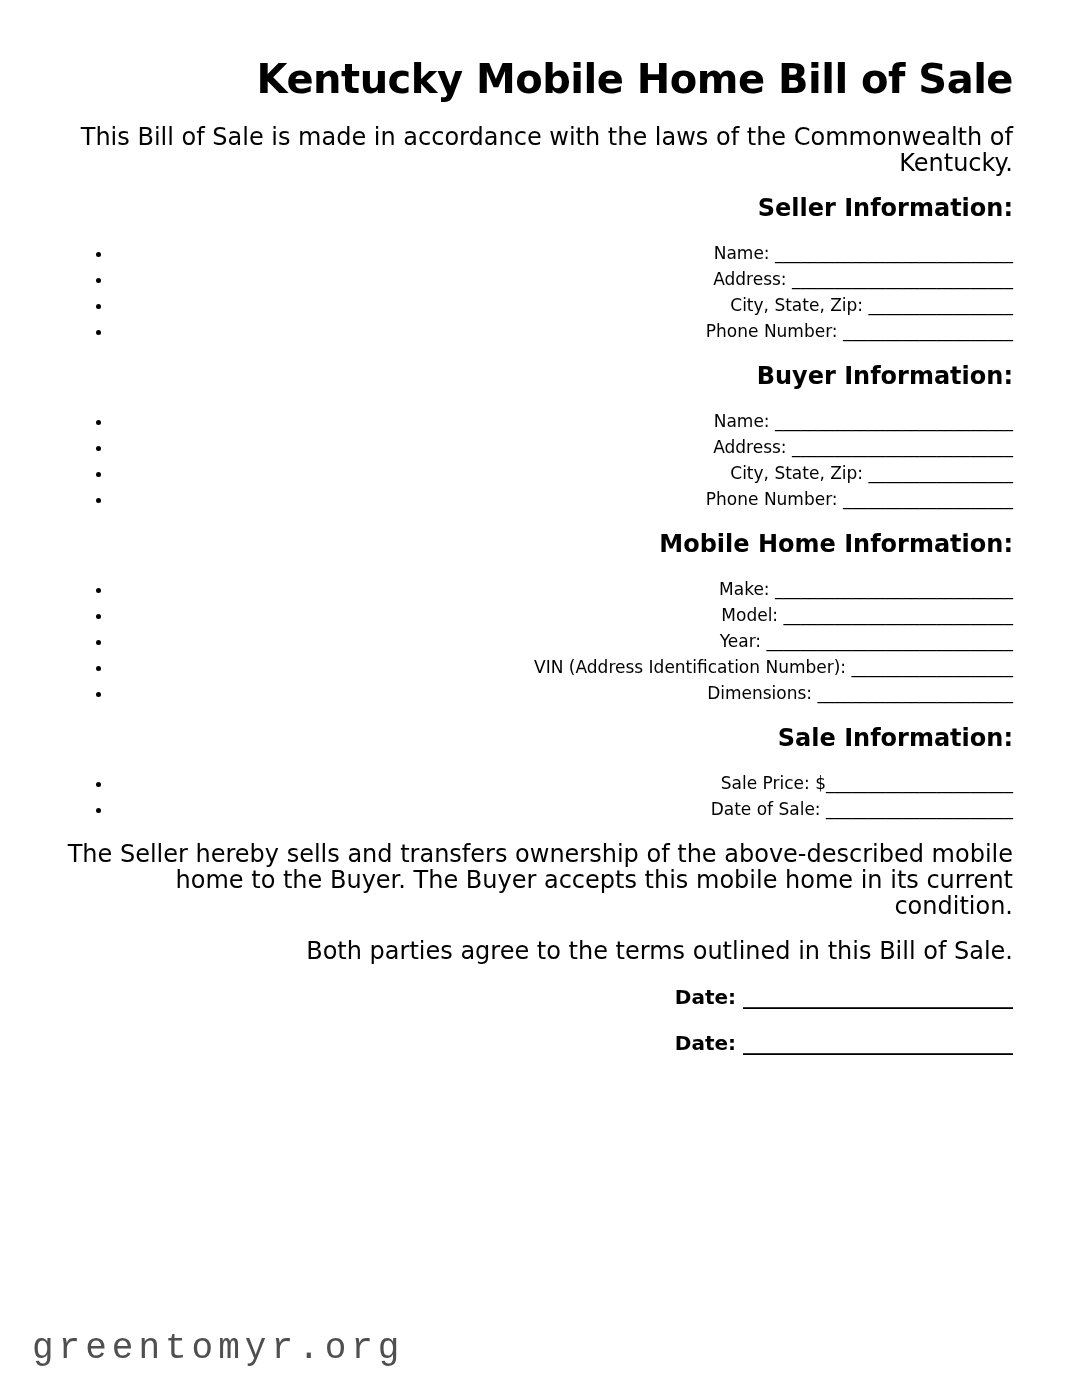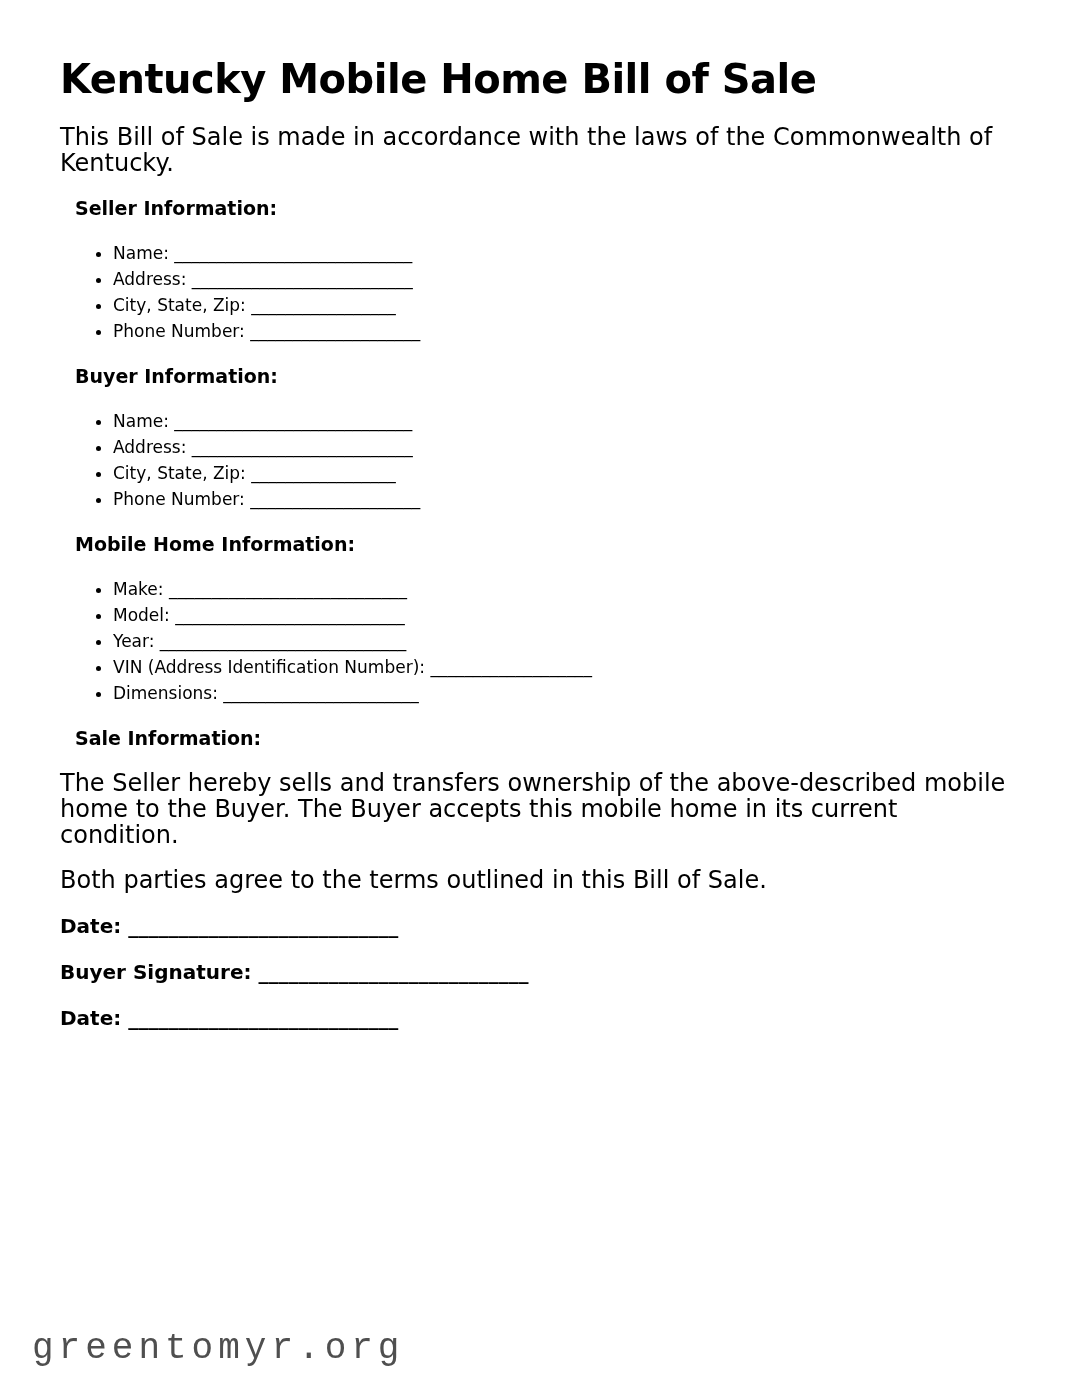--- a/index.html
+++ b/index.html
@@ -9,31 +9,32 @@
     color: #000000;
   }
   .page {
     position: relative;
     width: 1073px;
     height: 1388px;
     box-sizing: border-box;
     padding: 64px 60px;
     background: #ffffff;
     overflow: hidden;
+    text-align: right;
   }
   .page * { line-height: 26px; }
   h1 {
     font-size: 40px;
     line-height: 48px;
     font-weight: bold;
     letter-spacing: -0.5px;
     margin: 2px 0 32px 0;
   }
   p { font-size: 24px; margin: 19px 0; }
-  h2 { font-size: 19px; font-weight: bold; margin: 19px 15px; }
+  h2 { font-size: 24px; font-weight: bold; margin: 19px 0; }
   ul { margin: 19px 0; padding-left: 53px; }
   li { font-size: 17px; }
   .sig-row { font-size: 20px; font-weight: bold; margin: 20px 0; }
   .blank { white-space: nowrap; letter-spacing: 0; }
   .watermark {
     position: absolute;
     left: 32px;
     bottom: 26px;
     font-family: "Liberation Mono", "DejaVu Sans Mono", monospace;
     font-size: 36px;
@@ -76,28 +77,31 @@
       <li><span>Make: </span><span class="blank">____________________________</span></li>
       <li><span>Model: </span><span class="blank">___________________________</span></li>
       <li><span>Year: </span><span class="blank">_____________________________</span></li>
       <li><span>VIN (Address Identification Number): </span><span class="blank">___________________</span></li>
       <li><span>Dimensions: </span><span class="blank">_______________________</span></li>
     </ul>
   </div>
 
   <div>
     <h2>Sale Information:</h2>
+    <ul>
+      <li><span>Sale Price: $</span><span class="blank">______________________</span></li>
+      <li><span>Date of Sale: </span><span class="blank">______________________</span></li>
+    </ul>
   </div>
 
   <p>The Seller hereby sells and transfers ownership of the above-described mobile home to the Buyer. The Buyer accepts this mobile home in its current condition.</p>
 
   <p>Both parties agree to the terms outlined in this Bill of Sale.</p>
 
 
   <p class="sig-row"><span>Date: </span><span class="blank">___________________________</span></p>
 
-  <p class="sig-row"><span>Buyer Signature: </span><span class="blank">___________________________</span></p>
 
   <p class="sig-row"><span>Date: </span><span class="blank">___________________________</span></p>
 
   <div class="watermark">greentomyr.org</div>
 
 </div>
 
 </body></html>

